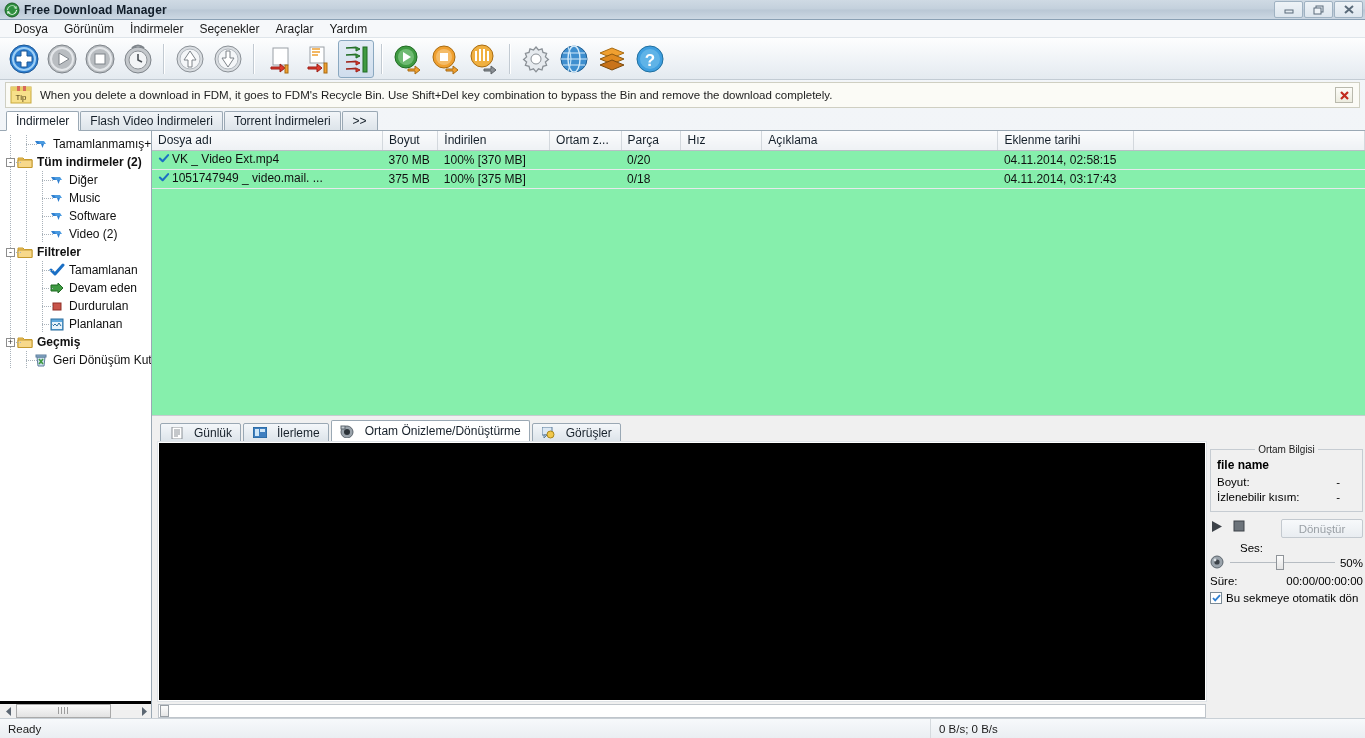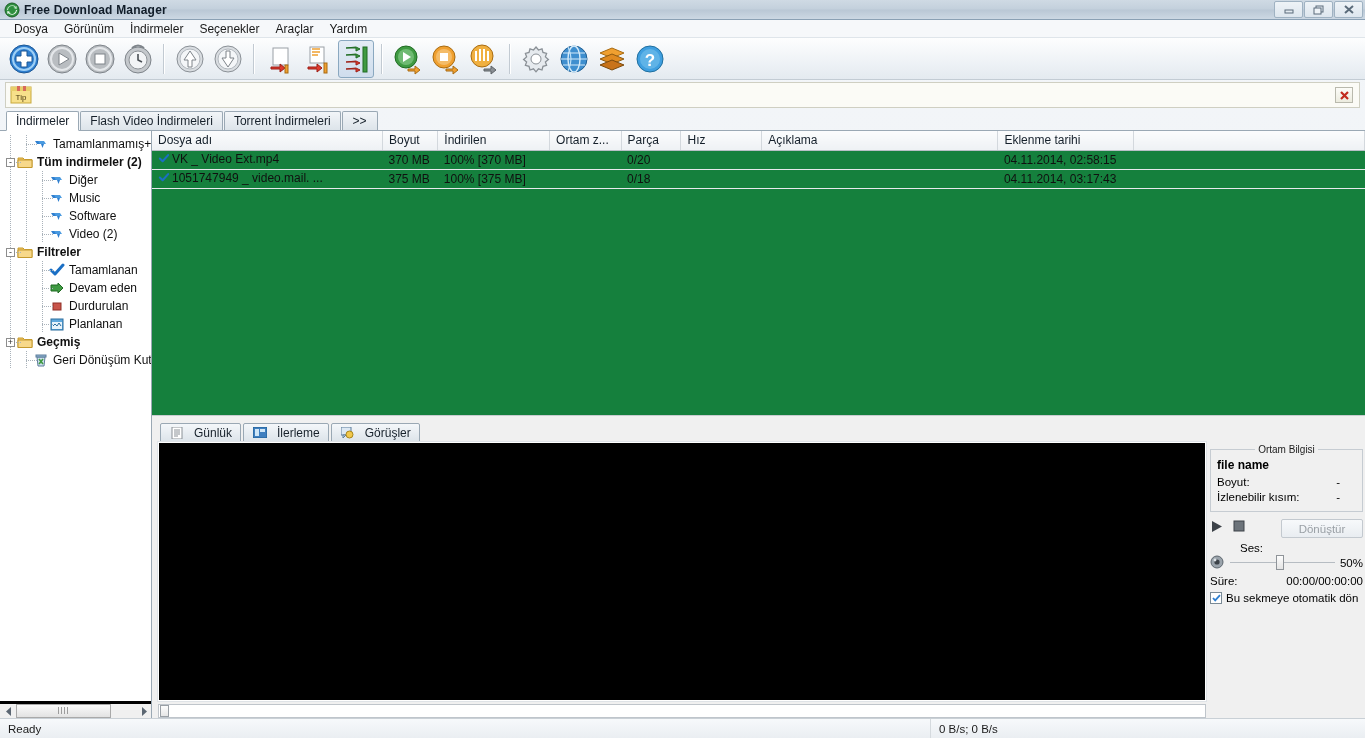--- a/index.html
+++ b/index.html
@@ -94,21 +94,21 @@
   .sb-hscroll { position: absolute; left: 0; bottom: 0; width: 152px; height: 17px;
                 background: #f0f0f0; border-top: 3px solid #000000; display: flex; align-items: center; }
   .sb-arrow { width: 16px; height: 15px; display:flex; align-items:center; justify-content:center; }
   .sb-thumb { height: 14px; background: linear-gradient(180deg,#fbfbfb,#e2e2e2);
               border: 1px solid #a9a9a9; display:flex; align-items:center; justify-content:center;
               font-size: 9px; color:#888; letter-spacing: 1px; }
 
   .content { flex: 1 1 auto; display: flex; flex-direction: column; min-width: 0; background:#fff; }
 
   
-  .listwrap { height: 285px; flex: 0 0 285px; background: #15803d; border-bottom: 1px solid #c8ccd0; overflow: hidden; }
+  .listwrap { height: 285px; flex: 0 0 285px; background: #86efac; border-bottom: 1px solid #c8ccd0; overflow: hidden; }
   table.dl { width: 100%; border-collapse: collapse; table-layout: fixed; }
   table.dl th {
     font-weight: normal; font-size: 12px; text-align: left;
     height: 19px; padding: 0 6px;
     background: linear-gradient(180deg,#fbfcfd 0%, #eef1f4 100%);
     border-right: 1px solid #d3d8dd; border-bottom: 1px solid #b8bfc6;
     color: #15202b; overflow: hidden; white-space: nowrap;
   }
   table.dl td {
     height: 19px; padding: 0 6px; font-size: 12px; color: #101010;
@@ -340,20 +340,21 @@
   <div class="tipbar">
     <span class="tip-badge">
       <svg width="22" height="18" viewBox="0 0 22 18">
         <rect x="1" y="1" width="20" height="16" fill="#f7e08a" stroke="#c8a93c"></rect>
         <rect x="1" y="1" width="20" height="4" fill="#e8cf6a"></rect>
         <rect x="7" y="0" width="3" height="5" fill="#d86a5a"></rect>
         <rect x="13" y="0" width="3" height="5" fill="#d86a5a"></rect>
         <text x="11" y="14" font-size="8" text-anchor="middle" fill="#4a3a10" font-family="Liberation Sans, sans-serif">Tip</text>
       </svg>
     </span>
+    <span class="tip-text">When you delete a download in FDM, it goes to FDM's Recycle Bin. Use Shift+Del key combination to bypass the Bin and remove the download completely.</span>
     <span class="tip-close">
       <svg width="11" height="11" viewBox="0 0 11 11">
         <path d="M2 2 L9 9 M9 2 L2 9" stroke="#c22b1e" stroke-width="2.2" fill="none"></path>
       </svg>
     </span>
   </div>
 
   <div class="tabstrip">
     <div class="tab active">İndirmeler</div>
     <div class="tab">Flash Video İndirmeleri</div>
@@ -650,20 +651,30 @@
           <div class="btab">
             <span class="bico">
               <svg width="14" height="11" viewBox="0 0 14 11">
                 <rect x="0" y="0" width="14" height="11" fill="#3f7fbf" stroke="#1f5f93"></rect>
                 <rect x="2" y="2" width="4" height="7" fill="#cfe6f7"></rect>
                 <rect x="7" y="2" width="5" height="3" fill="#cfe6f7"></rect>
               </svg>
             </span>
             <span>İlerleme</span>
           </div>
+          <div class="btab active">
+            <span class="bico">
+              <svg width="14" height="13" viewBox="0 0 14 13">
+                <circle cx="7" cy="7" r="6" fill="#9aa3ab" stroke="#5d666e"></circle>
+                <circle cx="7" cy="7" r="3" fill="#2b3238"></circle>
+                <rect x="1" y="1" width="4" height="3" fill="#c3cad0" stroke="#5d666e"></rect>
+              </svg>
+            </span>
+            <span>Ortam Önizleme/Dönüştürme</span>
+          </div>
           <div class="btab">
             <span class="bico">
               <svg width="13" height="12" viewBox="0 0 13 12">
                 <rect x="0" y="0" width="10" height="8" fill="#dce8f3" stroke="#5d7d9b"></rect>
                 <path d="M2 8 l0 3 3-3z" fill="#dce8f3" stroke="#5d7d9b"></path>
                 <circle cx="8.5" cy="7.5" r="3.5" fill="#f2c84b" stroke="#a8861c"></circle>
               </svg>
             </span>
             <span>Görüşler</span>
           </div>

